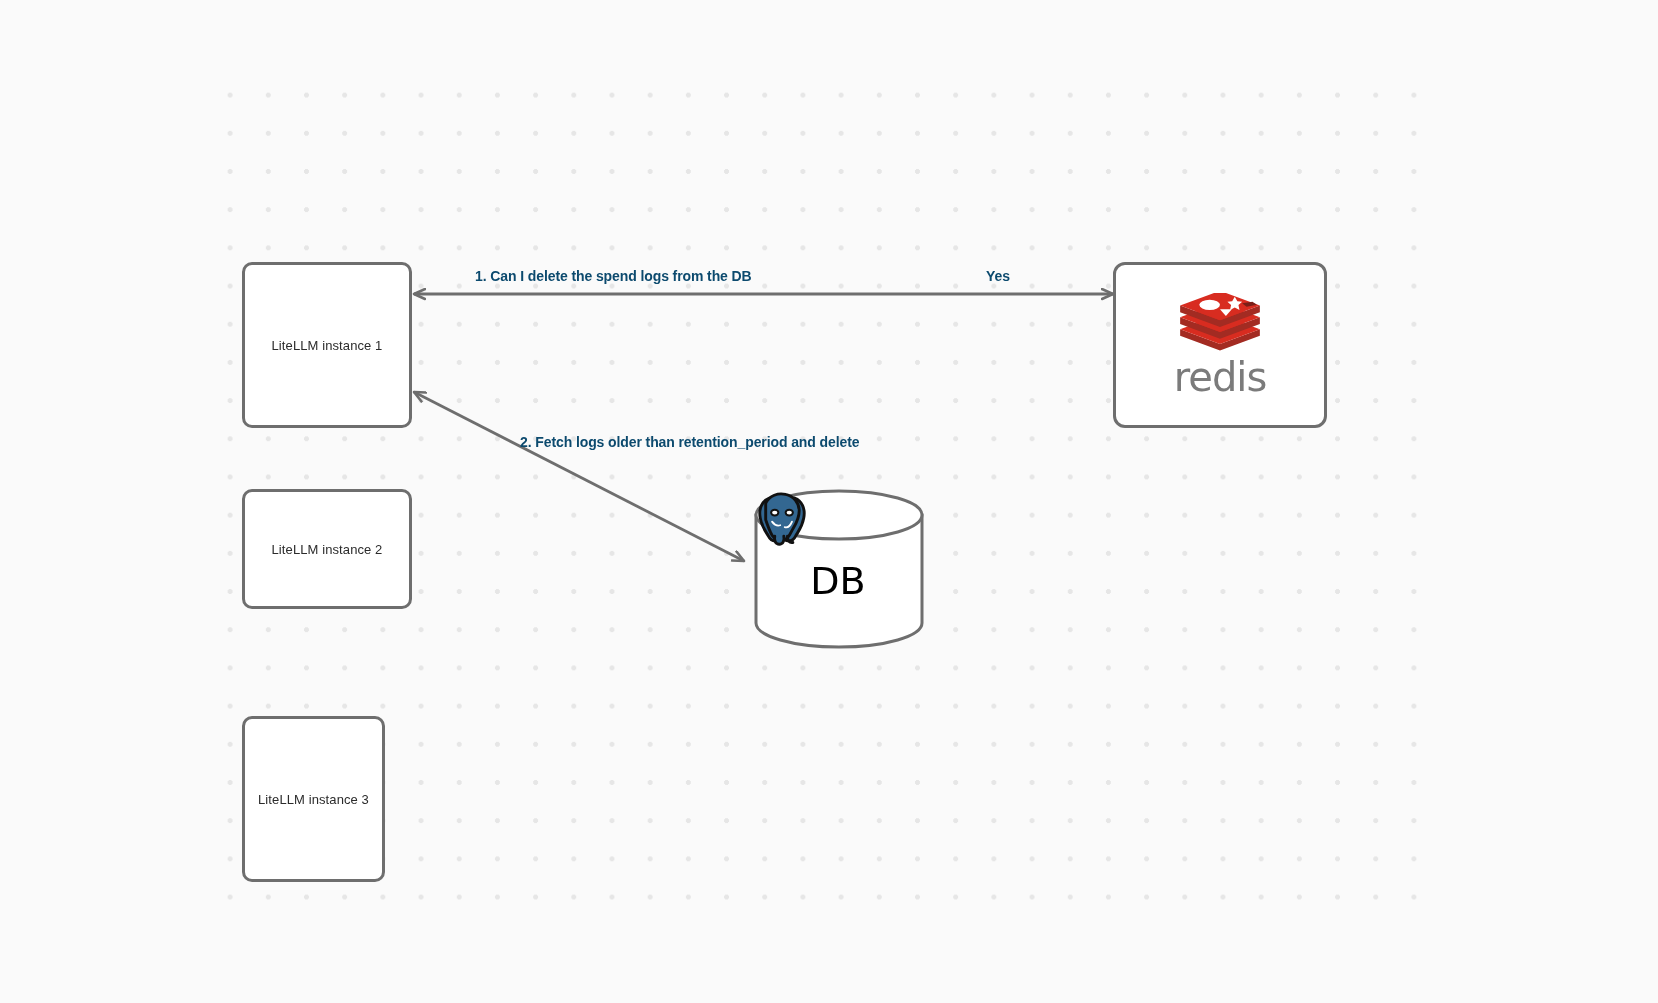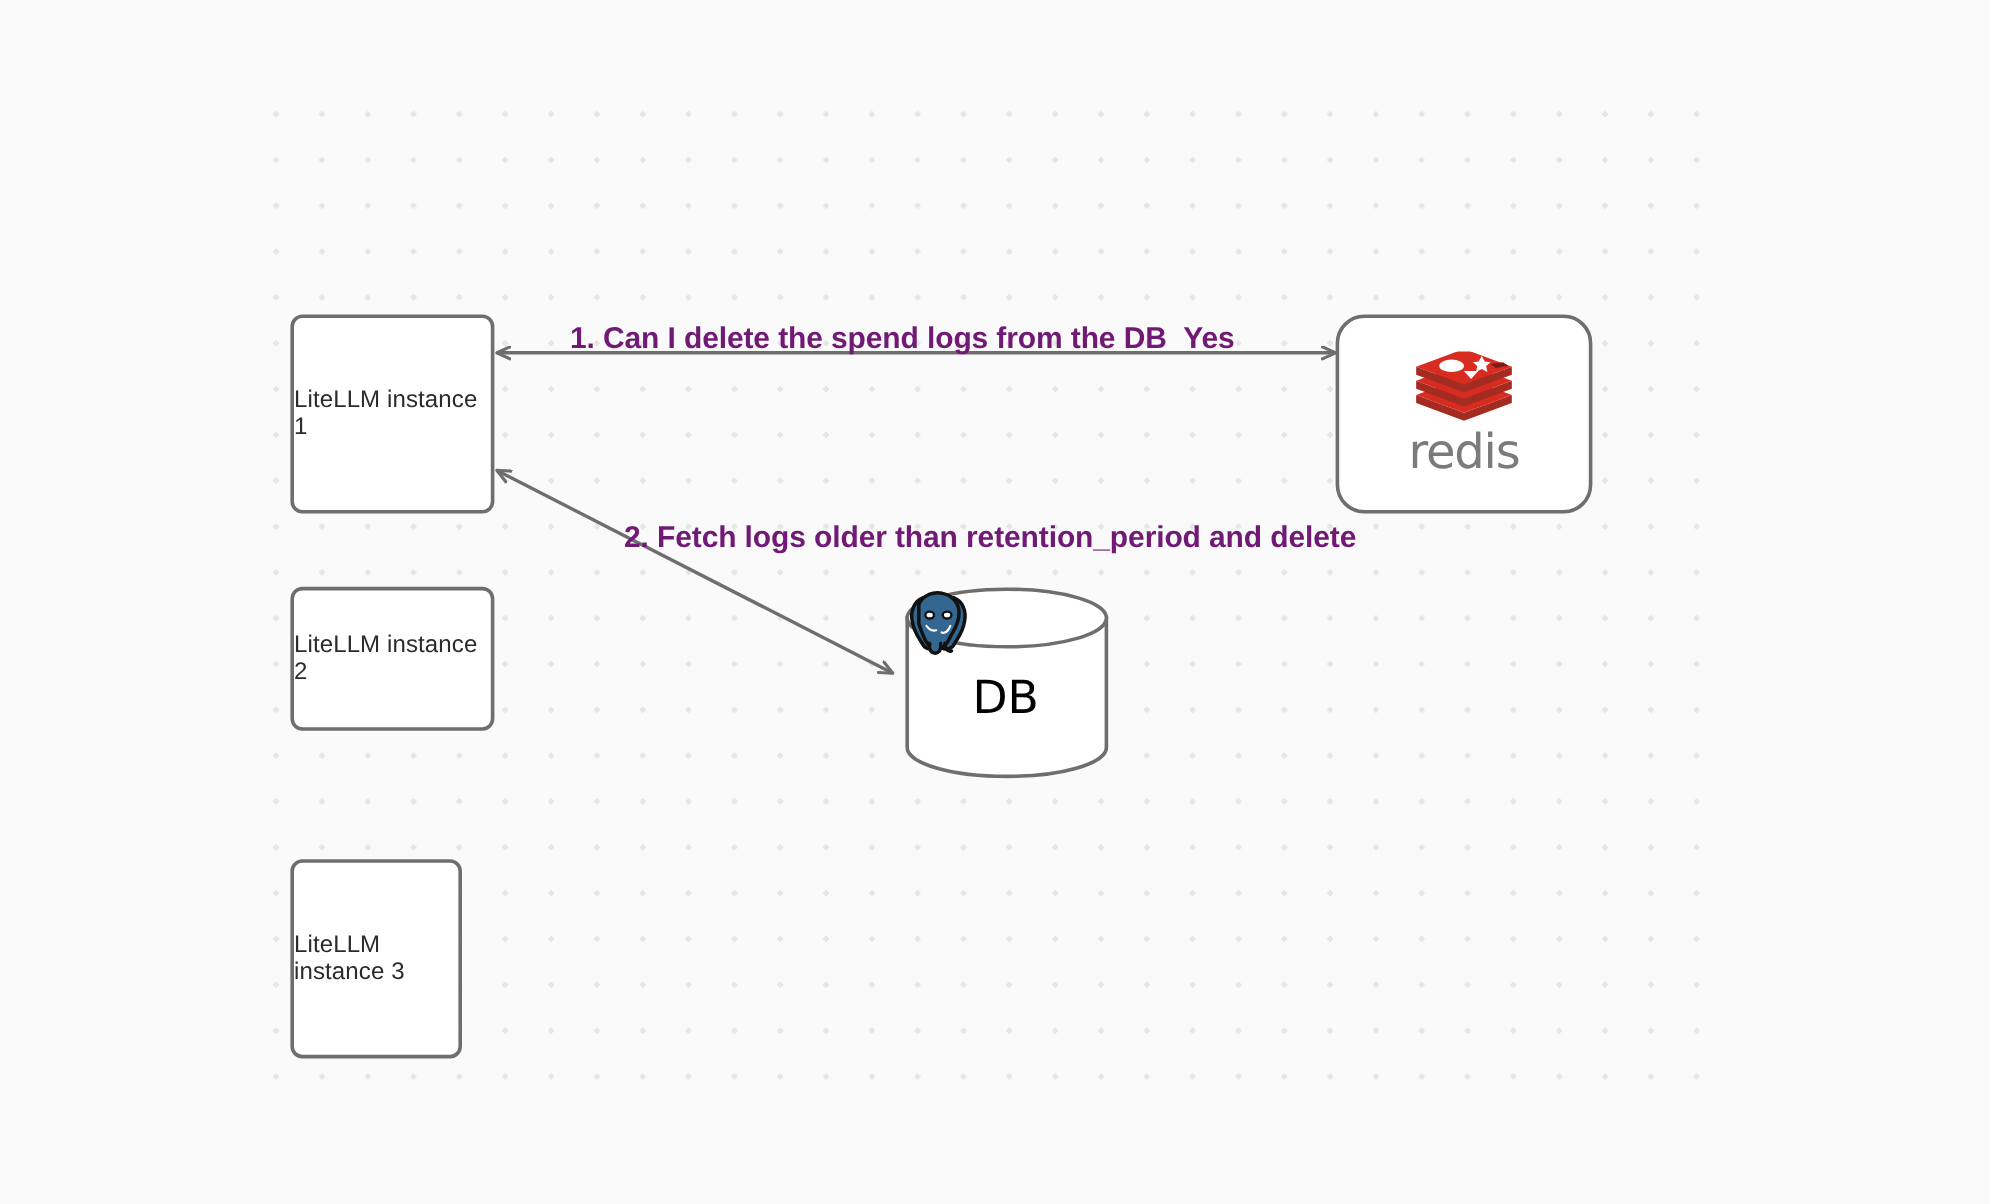--- a/index.html
+++ b/index.html
@@ -33,37 +33,37 @@
     position: absolute;
     box-sizing: border-box;
     background: #ffffff;
     border: 3px solid #6e6e6e;
     border-radius: 10px;
     display: flex;
     align-items: center;
     justify-content: center;
   }
   .node-box .node-label {
-    font-size: 20px;
+    font-size: 13px;
     color: #2b2b2b;
     font-family: "Liberation Sans", sans-serif;
     letter-spacing: 0.1px;
   }
 
   
   #redis-node {
     position: absolute;
     left: 1113px;
     top: 262px;
     width: 214px;
     height: 166px;
     box-sizing: border-box;
     background: #ffffff;
     border: 3px solid #6e6e6e;
-    border-radius: 24px;
+    border-radius: 12px;
     display: flex;
     flex-direction: column;
     align-items: center;
     justify-content: center;
   }
   #redis-logo-mark { width: 92px; height: 62px; display: block; }
   #redis-wordmark {
     font-family: "DejaVu Sans", sans-serif;
     font-size: 40px;
     font-weight: 400;
@@ -107,22 +107,22 @@
     left: 0; top: 0;
     width: 1658px; height: 1003px;
     pointer-events: none;
   }
 
   
   .edge-label {
     position: absolute;
     font-family: "Liberation Sans", sans-serif;
     font-weight: bold;
-    font-size: 25px;
-    color: #701a75;
+    font-size: 14px;
+    color: #0c4a6e;
     white-space: nowrap;
     letter-spacing: -0.1px;
   }
   #label-1 { left: 475px; top: 268px; }
   #label-1b { left: 966px; top: 268px; margin-left: 20px; }
   #label-2 { left: 520px; top: 434px; }
 </style>
 </head>
 <body>
 

